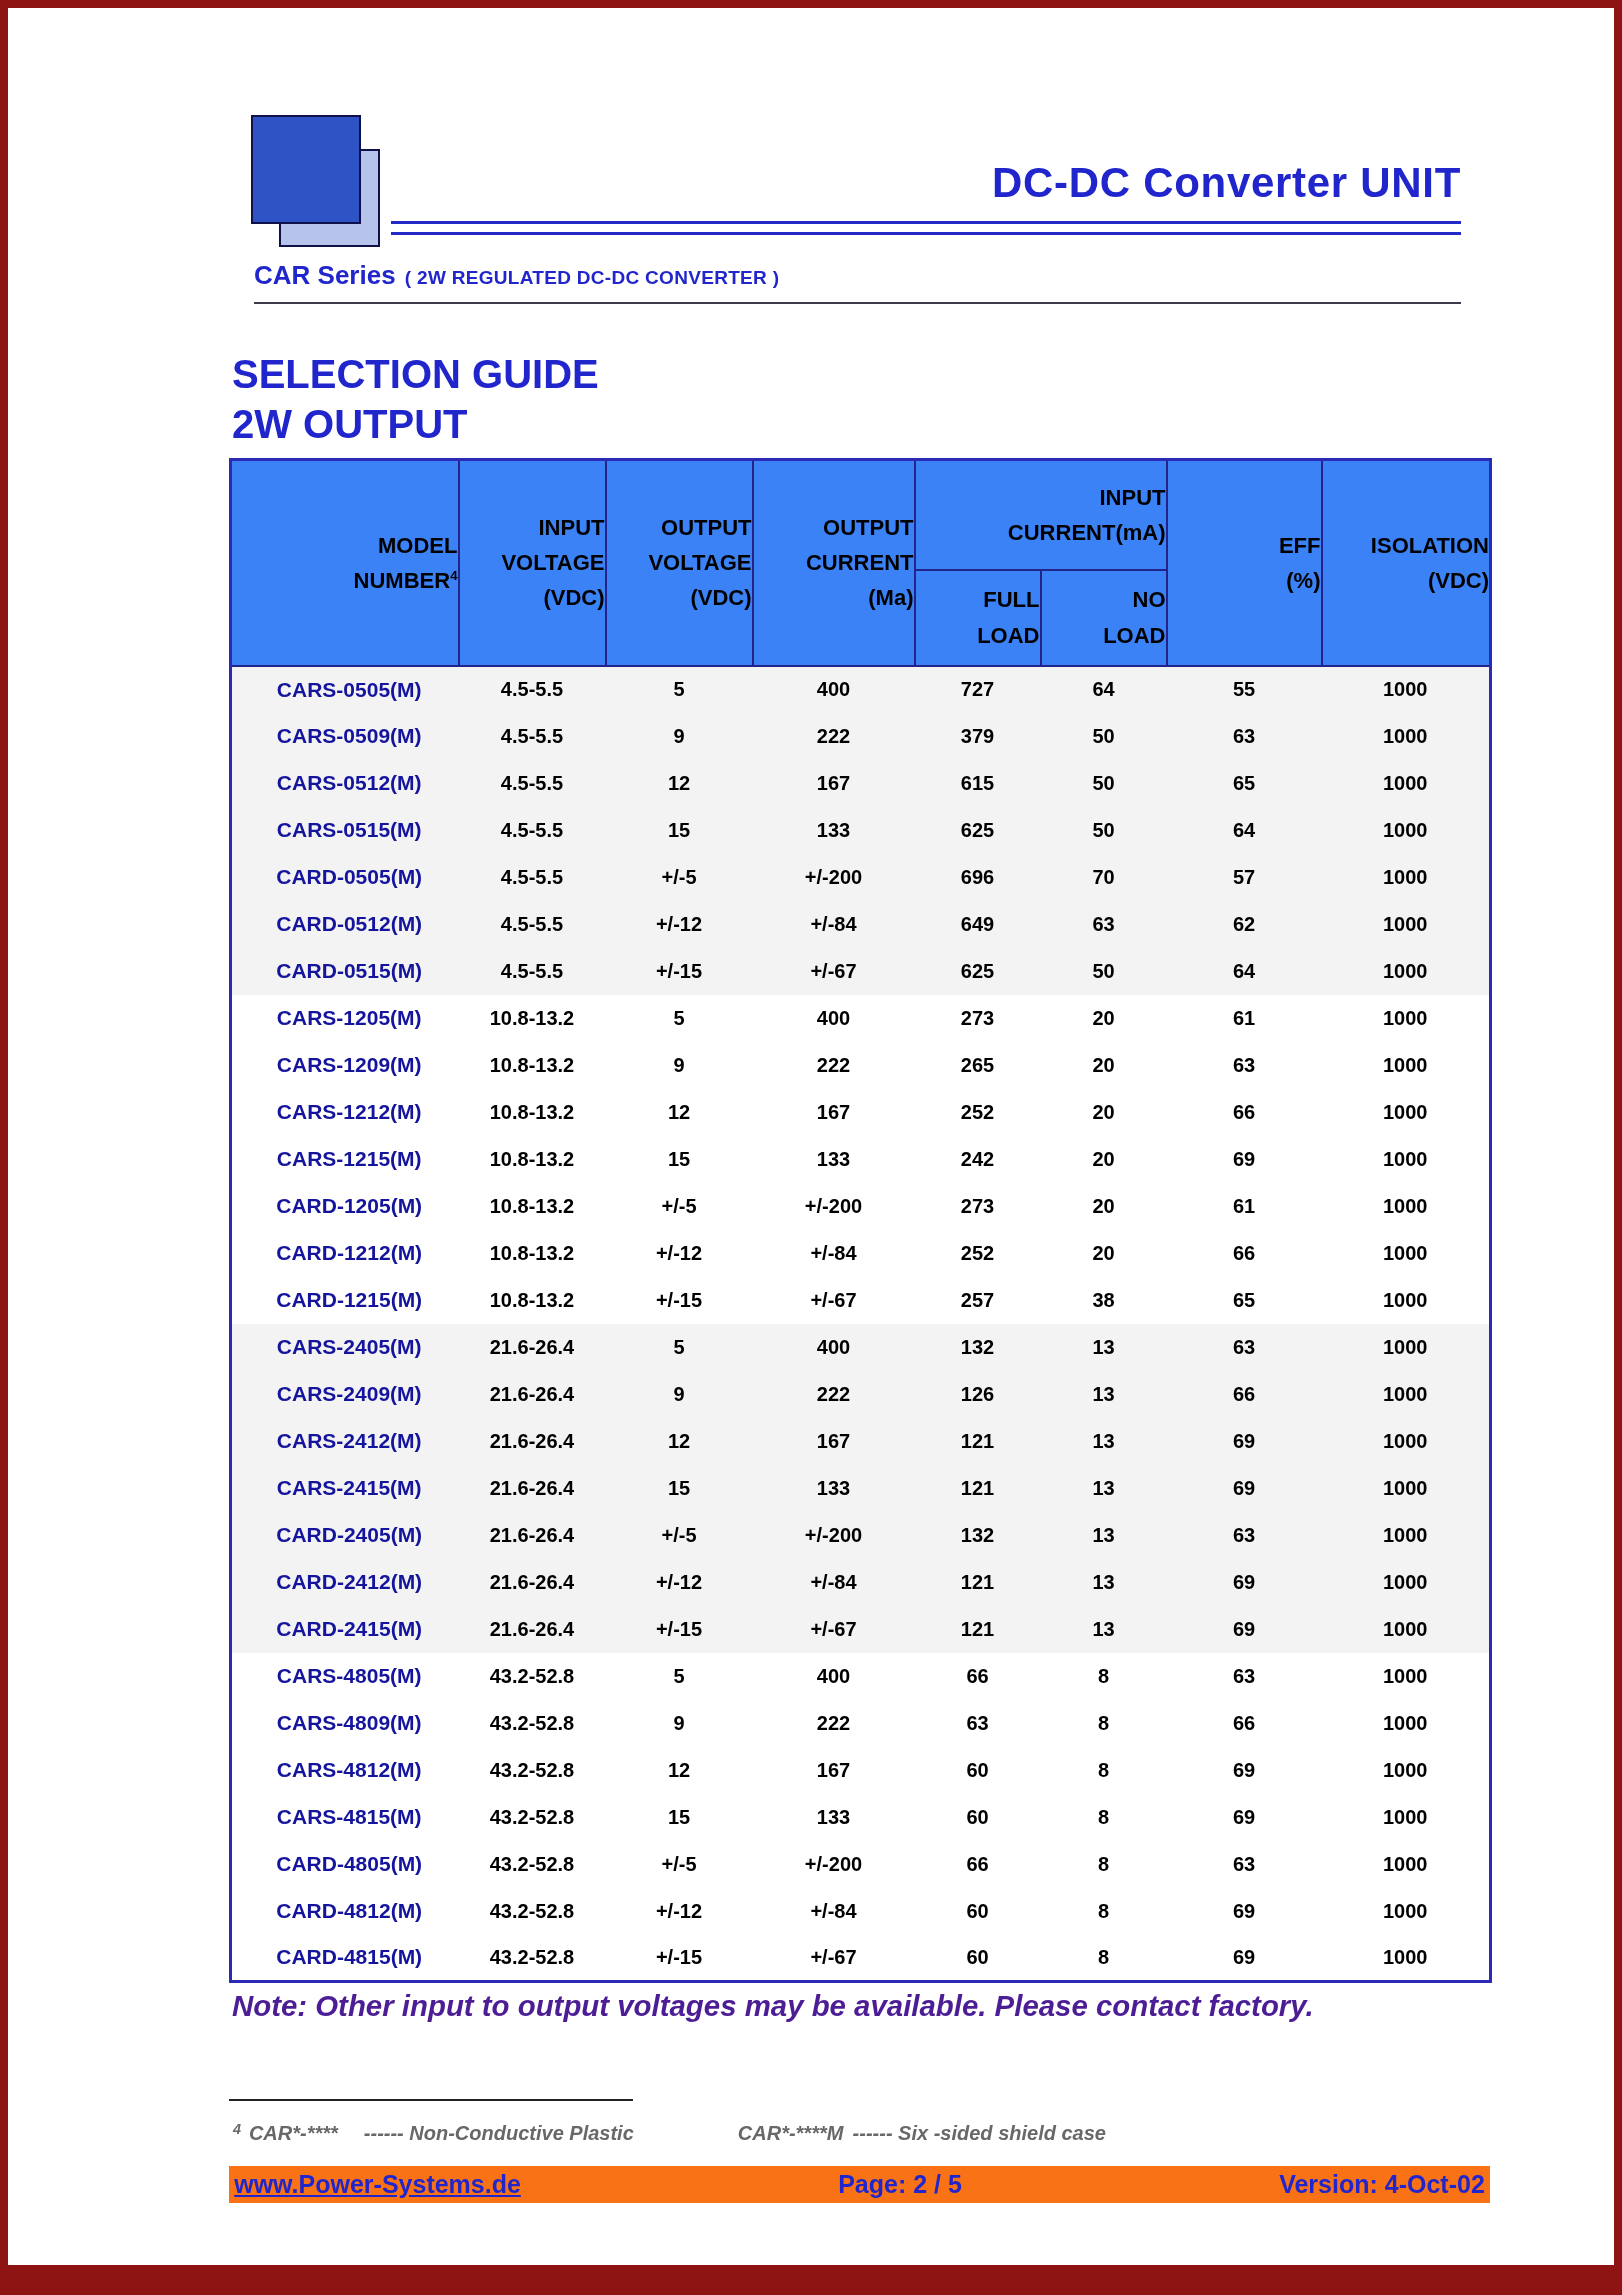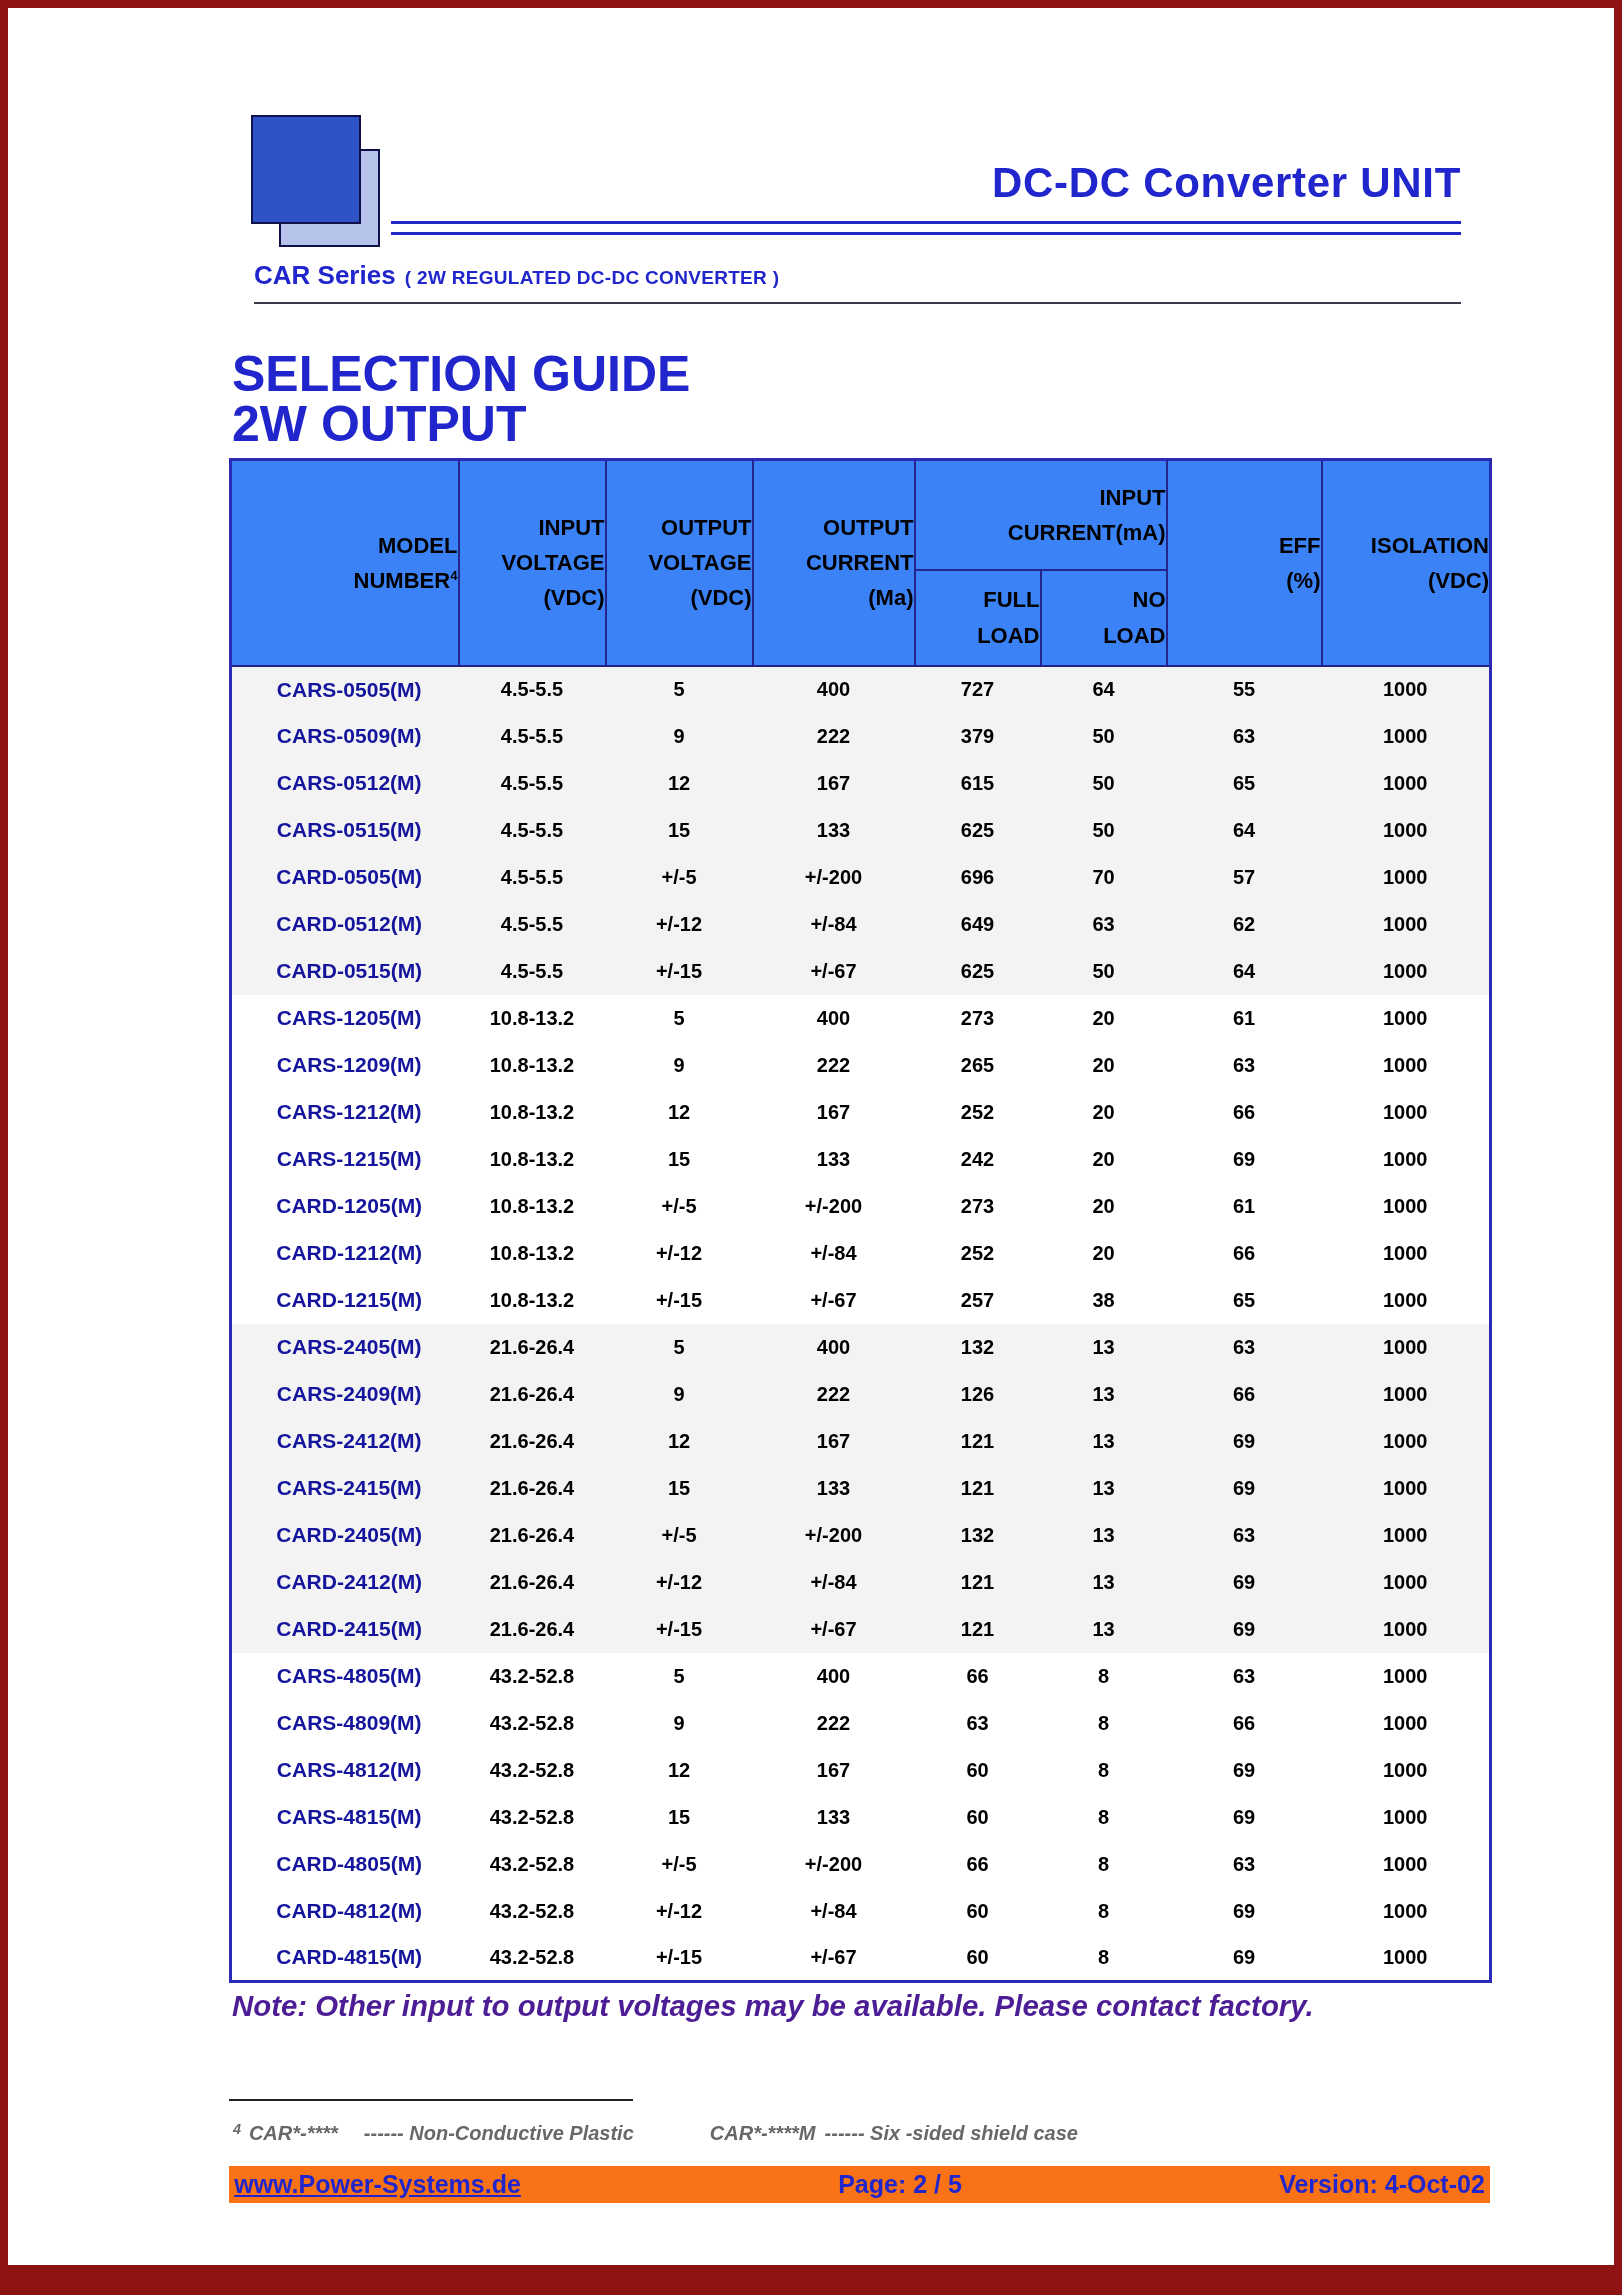--- a/index.html
+++ b/index.html
@@ -37,21 +37,21 @@
   .series-row {
     position: absolute; left: 254px; top: 260px; width: 1207px;
     display: flex; align-items: baseline; gap: 9.2px;
   }
   .series-label { font-size: 26px; font-weight: 700; color: #2126cc; }
   .series-subtitle { font-size: 19px; font-weight: 700; color: #2126cc; letter-spacing: 0.3px; }
   .series-rule { position: absolute; left: 254px; top: 302px; width: 1207px; height: 2px; background: #3a3a4a; }
   
   .headings {
     position: absolute; left: 232px; top: 349px;
-    font-size: 50px; font-weight: 700; color: #2126cc; line-height: 50px;
+    font-size: 40px; font-weight: 700; color: #2126cc; line-height: 50px;
   }
   
   .sel-table {
     position: absolute; left: 229px; top: 458px; width: 1261px;
     border-collapse: collapse; table-layout: fixed;
     border: 3.3px solid #2a2ab4;
   }
   .sel-table th {
     border: 2px solid #23238c; background: #3b82f6;
     font-size: 22px; font-weight: 700; color: #000;
@@ -75,21 +75,21 @@
   }
   
   .footnote-rule { position: absolute; left: 229px; top: 2099px; width: 404px; height: 2px; background: #222; }
   .footnote {
     position: absolute; left: 233px; top: 2122px; width: 1258px;
     font-size: 20px; font-weight: 700; font-style: italic; color: #686868;
     display: flex; align-items: baseline;
   }
   .footnote .fn-marker { font-size: 14.4px; position: relative; top: -6.5px; margin-right: 7.9px; font-style: italic; }
   .footnote .fn-model { margin-right: 26px; }
-  .footnote .fn-desc1 { margin-right: 76px; text-align: center; }
+  .footnote .fn-desc1 { margin-right: 104px; text-align: center; }
   .footnote .fn-model2 { margin-right: 9.2px; }
   
   .footer-bar {
     position: absolute; left: 229px; top: 2166px; width: 1261px; height: 37px;
     background: #f97316; display: flex; align-items: center; justify-content: space-between;
     padding: 0 5.2px; font-size: 25px; font-weight: 700; color: #2126cc;
   }
   .footer-website { text-decoration: underline; cursor: pointer; }
 </style>
 </head>

